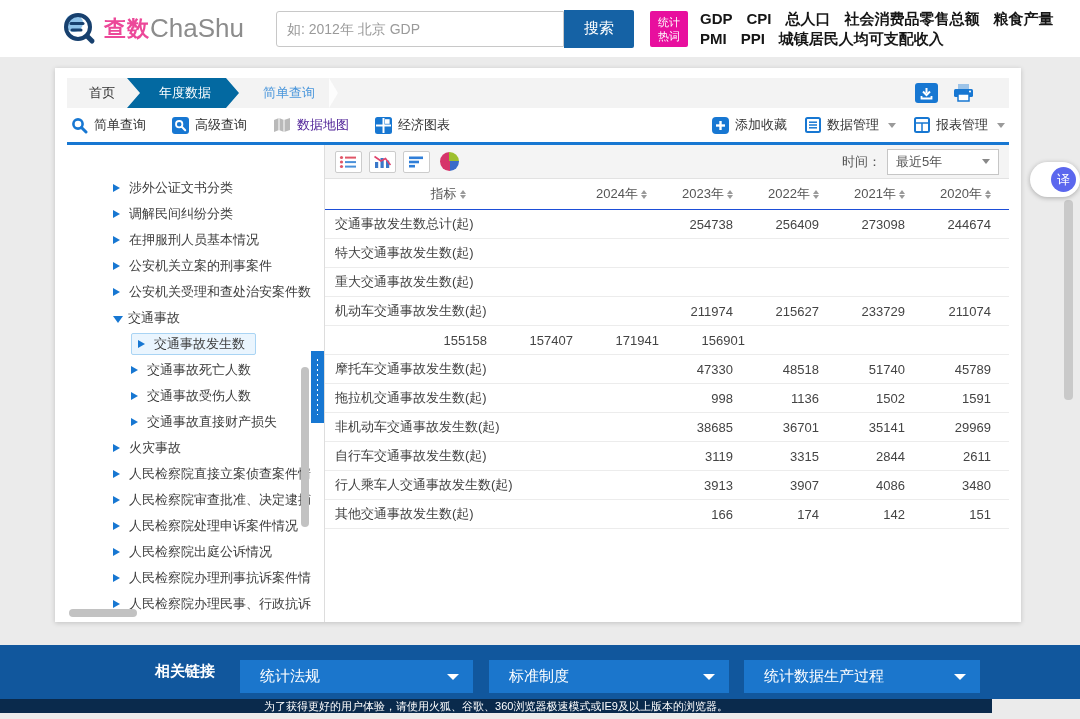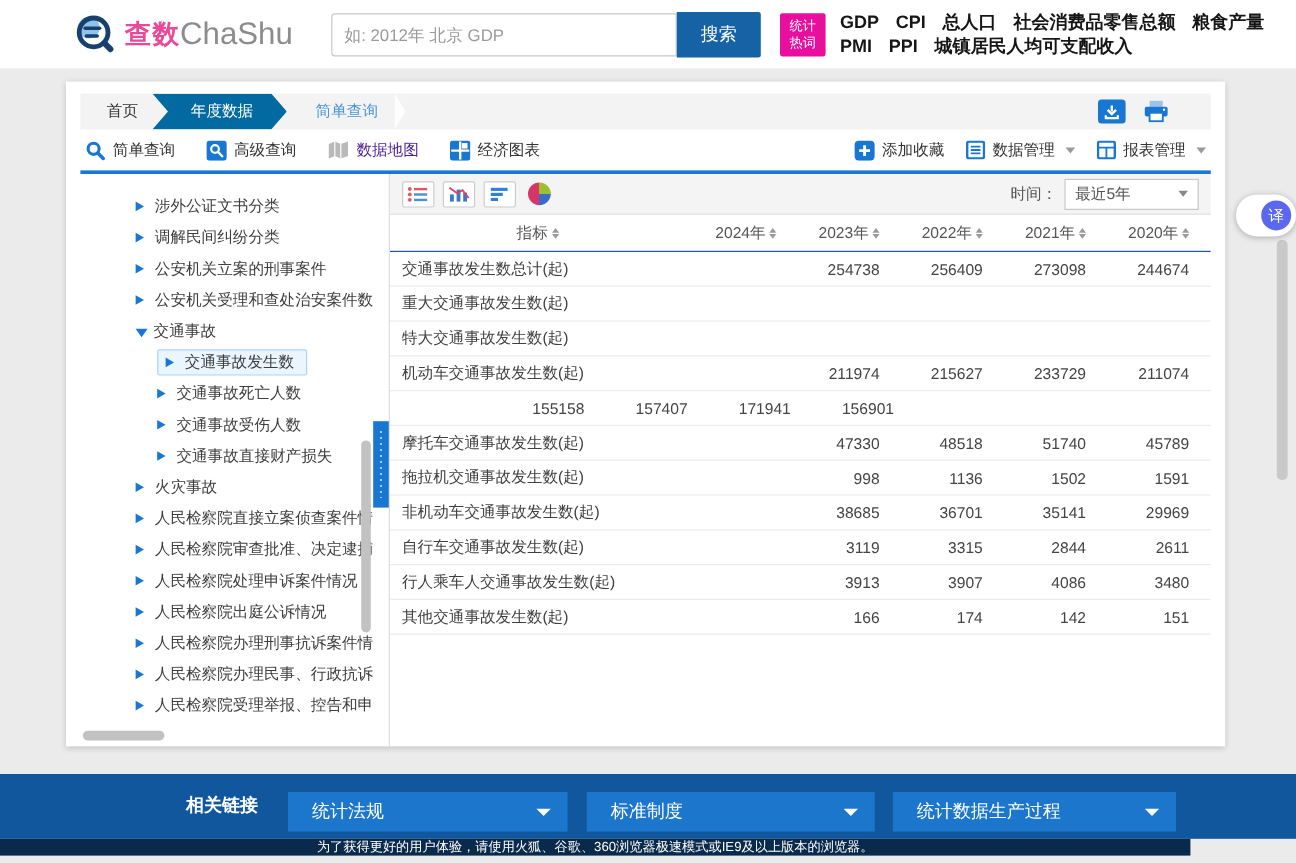--- a/index.html
+++ b/index.html
@@ -34,21 +34,21 @@
   .toolbar{display:flex;align-items:center;height:34px;padding:0 16px;font-size:13px;color:#333}
   .tb-item{display:flex;align-items:center;gap:6px;margin-right:26px;cursor:pointer;white-space:nowrap}
   .tb-item.disabled{color:#4c1d95;cursor:default}
   .tb-right{margin-left:auto;display:flex;align-items:center}
   .tb-right .tb-item{margin-right:0;margin-left:18px}
   .caret{width:0;height:0;border-left:4px solid transparent;border-right:4px solid transparent;border-top:5px solid #9a9a9a;margin-left:3px}
   .divider{height:3px;background:#1777d2;margin:0 12px}
 
   
   .content{display:flex;height:477px;margin:0 12px;overflow:hidden;position:relative}
-  .tree{width:244px;flex-shrink:0;position:relative;padding-top:14px;overflow:hidden}
+  .tree{width:244px;flex-shrink:0;position:relative;padding-top:30px;overflow:hidden}
   .tree-item{height:26px;display:flex;align-items:center;white-space:nowrap;font-size:13px;color:#3d3d3d;cursor:pointer}
   .tree-item .inner{display:flex;align-items:center;height:22px}
   .lvl0{padding-left:46px}
   .lvl1{padding-left:64px}
   .tri-c{width:0;height:0;border:4px solid transparent;border-left:7px solid #1777d2;margin-right:5px;flex-shrink:0}
   .tri-e{width:0;height:0;border-left:5px solid transparent;border-right:5px solid transparent;border-top:7px solid #1777d2;margin-right:5px;margin-top:2px;flex-shrink:0}
   .tree-item.selected .inner{background:#eaf5fe;border:1px solid #a9d4f4;border-radius:2px;padding:0 10px 0 6px}
   .v-thumb{position:absolute;right:2px;top:222px;width:8px;height:160px;background:#c2c2c2;border-radius:4px}
   .h-thumb{position:absolute;left:2px;bottom:5px;width:68px;height:8px;background:#c2c2c2;border-radius:4px;z-index:3}
 
@@ -242,20 +242,26 @@
         </div>
         <div class="tree-item lvl0">
           <span class="inner">
             <span class="tri-c"></span>
             <span>调解民间纠纷分类</span>
           </span>
         </div>
         <div class="tree-item lvl0">
           <span class="inner">
             <span class="tri-c"></span>
+            <span>在押服刑人员基本情况</span>
+          </span>
+        </div>
+        <div class="tree-item lvl0">
+          <span class="inner">
+            <span class="tri-c"></span>
             <span>公安机关立案的刑事案件</span>
           </span>
         </div>
         <div class="tree-item lvl0">
           <span class="inner">
             <span class="tri-c"></span>
             <span>公安机关受理和查处治安案件数</span>
           </span>
         </div>
         <div class="tree-item lvl0">
@@ -427,29 +433,29 @@
       <div id="tbody">
           <div class="trow">
             <div class="td-label">交通事故发生数总计(起)</div>
             <div class="td-val"></div>
             <div class="td-val">254738</div>
             <div class="td-val">256409</div>
             <div class="td-val">273098</div>
             <div class="td-val">244674</div>
           </div>
           <div class="trow">
+            <div class="td-label">特大交通事故发生数(起)</div>
+            <div class="td-val"></div>
+            <div class="td-val"></div>
+            <div class="td-val"></div>
+            <div class="td-val"></div>
+            <div class="td-val"></div>
+          </div>
+          <div class="trow">
             <div class="td-label">重大交通事故发生数(起)</div>
-            <div class="td-val"></div>
-            <div class="td-val"></div>
-            <div class="td-val"></div>
-            <div class="td-val"></div>
-            <div class="td-val"></div>
-          </div>
-          <div class="trow">
-            <div class="td-label">特大交通事故发生数(起)</div>
             <div class="td-val"></div>
             <div class="td-val"></div>
             <div class="td-val"></div>
             <div class="td-val"></div>
             <div class="td-val"></div>
           </div>
           <div class="trow">
             <div class="td-label">机动车交通事故发生数(起)</div>
             <div class="td-val"></div>
             <div class="td-val">211974</div>

